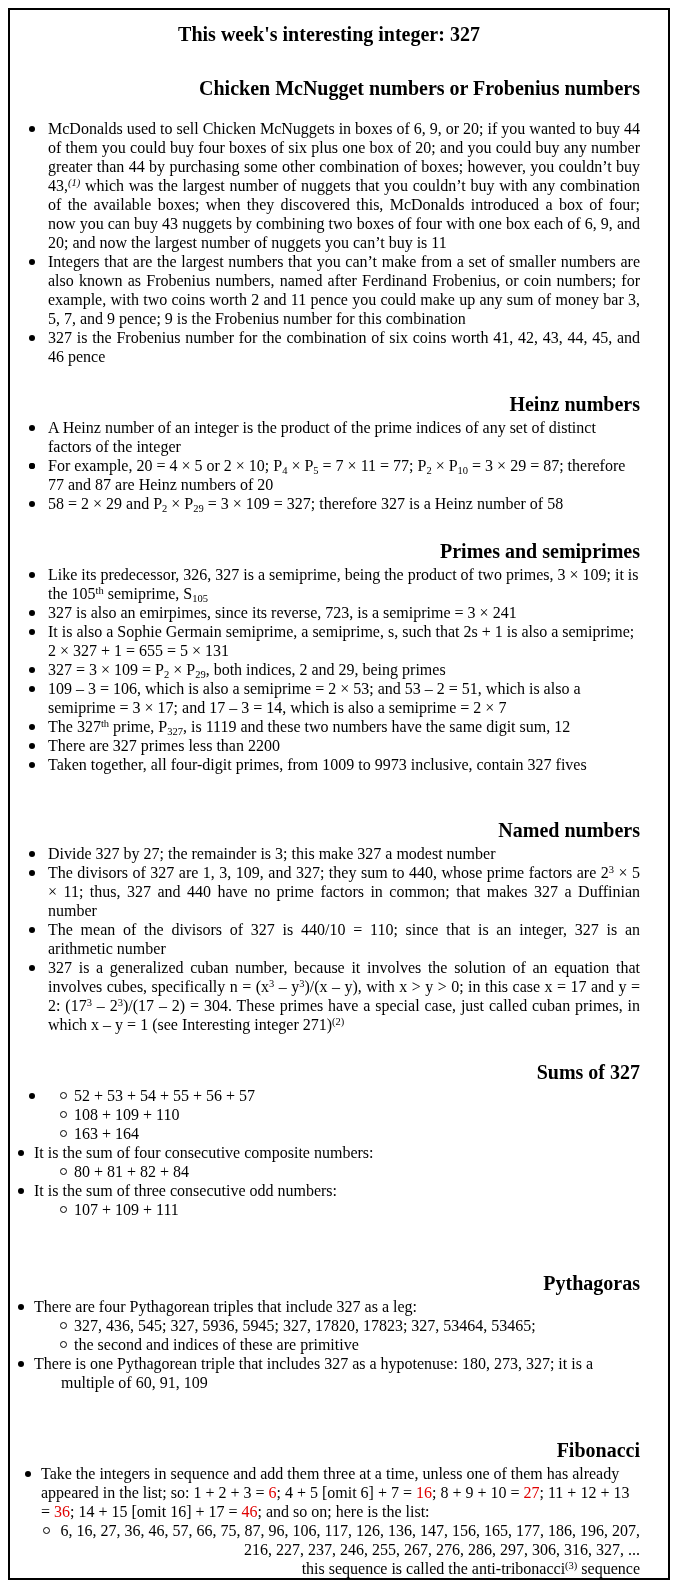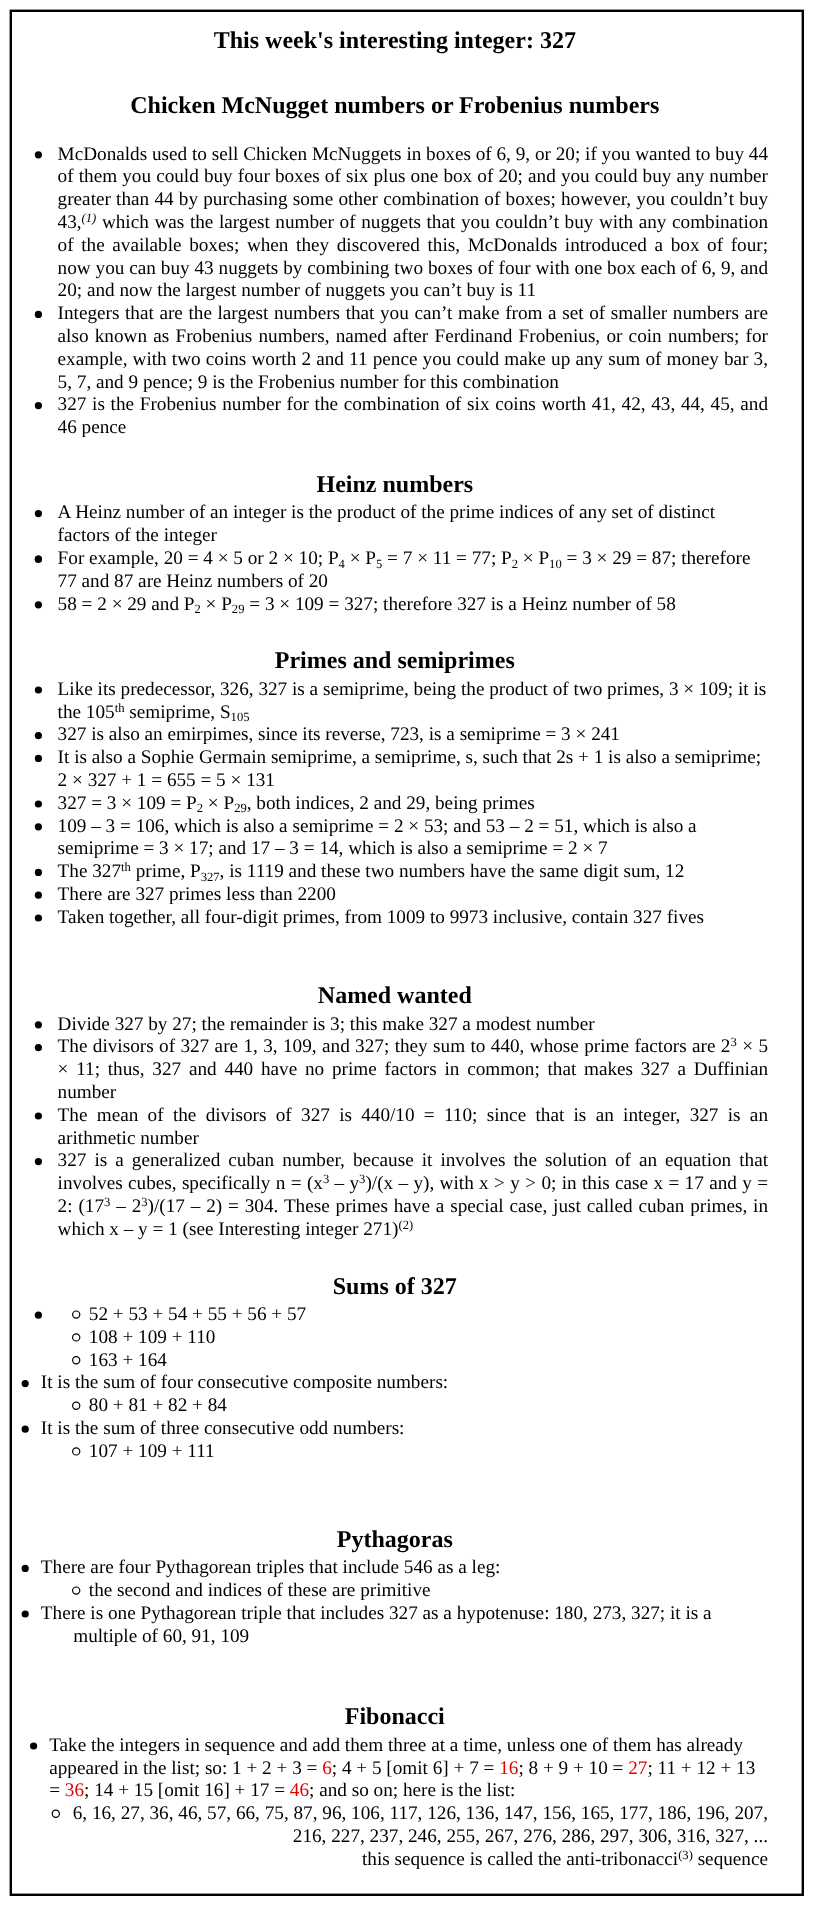--- a/index.html
+++ b/index.html
@@ -1,21 +1,21 @@
 <!DOCTYPE html>
 <html><head>
 <meta charset="utf-8">
 <style>
   html,body{margin:0;padding:0;background:#ffffff;}
   .page{position:relative;width:678px;height:1594px;background:#ffffff;overflow:hidden;
         font-family:Liberation Serif, serif;color:#000000;}
   .box{position:absolute;left:8px;top:8px;right:8px;bottom:14px;border:2px solid #000000;
        padding:6px 28px 4px 8px;overflow:hidden;background:#ffffff;}
   .doc-title{font-size:20px;font-weight:bold;text-align:center;line-height:24px;margin:6px 0 30px 0;}
-  .heading{font-size:20px;font-weight:bold;text-align:center;line-height:24px;margin-bottom:2px;}
+  .heading{font-size:20px;font-weight:bold;text-align:right;line-height:24px;margin-bottom:2px;}
   .heading.space-after{margin-bottom:19px;}
   .section{font-size:16px;line-height:19px;}
   .g1{margin-top:26px;}
   .g2{margin-top:44px;}
   .g3{margin-top:52px;}
   .g4{margin-top:46px;}
   .item{position:relative;}
   .item.just{text-align:justify;}
   .m{position:absolute;top:7px;width:6px;height:6px;border-radius:50%;}
   .m-disc{background:#000000;}
@@ -56,40 +56,41 @@
           <div class="item it-a"><span class="m m-disc"></span><span class="txt"><span>Like its predecessor, 326, 327 is a semiprime, being the product of two primes, 3 × 109; it is the 105</span><sup class="sup">th</sup><span> semiprime, S</span><sub class="sub">105</sub></span></div>
           <div class="item it-a"><span class="m m-disc"></span><span class="txt"><span>327 is also an emirpimes, since its reverse, 723, is a semiprime = 3 × 241</span></span></div>
           <div class="item it-a"><span class="m m-disc"></span><span class="txt"><span>It is also a Sophie Germain semiprime, a semiprime, s, such that 2s + 1 is also a semiprime; 2 × 327 + 1 = 655 = 5 × 131</span></span></div>
           <div class="item it-a"><span class="m m-disc"></span><span class="txt"><span>327 = 3 × 109 = P</span><sub class="sub">2</sub><span> × P</span><sub class="sub">29</sub><span>, both indices, 2 and 29, being primes</span></span></div>
           <div class="item it-a"><span class="m m-disc"></span><span class="txt"><span>109 – 3 = 106, which is also a semiprime = 2 × 53; and 53 – 2 = 51, which is also a semiprime = 3 × 17; and 17 – 3 = 14, which is also a semiprime = 2 × 7</span></span></div>
           <div class="item it-a"><span class="m m-disc"></span><span class="txt"><span>The 327</span><sup class="sup">th</sup><span> prime, P</span><sub class="sub">327</sub><span>, is 1119 and these two numbers have the same digit sum, 12</span></span></div>
           <div class="item it-a"><span class="m m-disc"></span><span class="txt"><span>There are 327 primes less than 2200</span></span></div>
           <div class="item it-a"><span class="m m-disc"></span><span class="txt"><span>Taken together, all four-digit primes, from 1009 to 9973 inclusive, contain 327 fives</span></span></div>
         </section>
         <section class="section g2">
-          <div class="heading">Named wanted</div>
+          <div class="heading">Named numbers</div>
           <div class="item it-a"><span class="m m-disc"></span><span class="txt"><span>Divide 327 by 27; the remainder is 3; this make 327 a modest number</span></span></div>
           <div class="item it-a just"><span class="m m-disc"></span><span class="txt"><span>The divisors of 327 are 1, 3, 109, and 327; they sum to 440, whose prime factors are 2</span><sup class="sup">3</sup><span> × 5 × 11; thus, 327 and 440 have no prime factors in common; that makes 327 a Duffinian number</span></span></div>
           <div class="item it-a just"><span class="m m-disc"></span><span class="txt"><span>The mean of the divisors of 327 is 440/10 = 110; since that is an integer, 327 is an arithmetic number</span></span></div>
           <div class="item it-a just"><span class="m m-disc"></span><span class="txt"><span>327 is a generalized cuban number, because it involves the solution of an equation that involves cubes, specifically n = (x</span><sup class="sup">3</sup><span> – y</span><sup class="sup">3</sup><span>)/(x – y), with x &gt; y &gt; 0; in this case x = 17 and y = 2: (17</span><sup class="sup">3</sup><span> – 2</span><sup class="sup">3</sup><span>)/(17 – 2) = 304. These primes have a special case, just called cuban primes, in which x – y = 1 (see Interesting integer 271)</span><sup class="sup">(2)</sup></span></div>
         </section>
         <section class="section g1">
           <div class="heading">Sums of 327</div>
           <div class="item it-a"><span class="m m-disc"></span></div>
           <div class="item it-sub"><span class="m m-circ"></span><span class="txt"><span>52 + 53 + 54 + 55 + 56 + 57</span></span></div>
           <div class="item it-sub"><span class="m m-circ"></span><span class="txt"><span>108 + 109 + 110</span></span></div>
           <div class="item it-sub"><span class="m m-circ"></span><span class="txt"><span>163 + 164</span></span></div>
           <div class="item it-b"><span class="m m-disc"></span><span class="txt"><span>It is the sum of four consecutive composite numbers:</span></span></div>
           <div class="item it-sub"><span class="m m-circ"></span><span class="txt"><span>80 + 81 + 82 + 84</span></span></div>
           <div class="item it-b"><span class="m m-disc"></span><span class="txt"><span>It is the sum of three consecutive odd numbers:</span></span></div>
           <div class="item it-sub"><span class="m m-circ"></span><span class="txt"><span>107 + 109 + 111</span></span></div>
         </section>
         <section class="section g3">
           <div class="heading">Pythagoras</div>
-          <div class="item it-b"><span class="m m-disc"></span><span class="txt"><span>There are four Pythagorean triples that include 546 as a leg:</span></span></div>
+          <div class="item it-b"><span class="m m-disc"></span><span class="txt"><span>There are four Pythagorean triples that include 327 as a leg:</span></span></div>
+          <div class="item it-sub"><span class="m m-circ"></span><span class="txt"><span>327, 436, 545; 327, 5936, 5945; 327, 17820, 17823; 327, 53464, 53465;</span></span></div>
           <div class="item it-sub"><span class="m m-circ"></span><span class="txt"><span>the second and indices of these are primitive</span></span></div>
           <div class="item it-hang"><span class="m m-disc"></span><span class="txt"><span>There is one Pythagorean triple that includes 327 as a hypotenuse: 180, 273, 327; it is a multiple of 60, 91, 109</span></span></div>
         </section>
         <section class="section g4">
           <div class="heading">Fibonacci</div>
           <div class="item it-c"><span class="m m-disc"></span><span class="txt"><span>Take the integers in sequence and add them three at a time, unless one of them has already appeared in the list; so: 1 + 2 + 3 = </span><span class="red">6</span><span>; 4 + 5 [omit 6] + 7 = </span><span class="red">16</span><span>; 8 + 9 + 10 = </span><span class="red">27</span><span>; 11 + 12 + 13 = </span><span class="red">36</span><span>; 14 + 15 [omit 16] + 17 = </span><span class="red">46</span><span>; and so on; here is the list:</span></span></div>
           <div class="item it-subf"><span class="m m-circ"></span><span class="txt"><span>6, 16, 27, 36, 46, 57, 66, 75, 87, 96, 106, 117, 126, 136, 147, 156, 165, 177, 186, 196, 207, 216, 227, 237, 246, 255, 267, 276, 286, 297, 306, 316, 327, ...</span></span></div>
           <div class="item it-subf"><span class="txt"><span>this sequence is called the anti-tribonacci</span><sup class="sup">(3)</sup><span> sequence</span></span></div>
         </section>
       </div>

